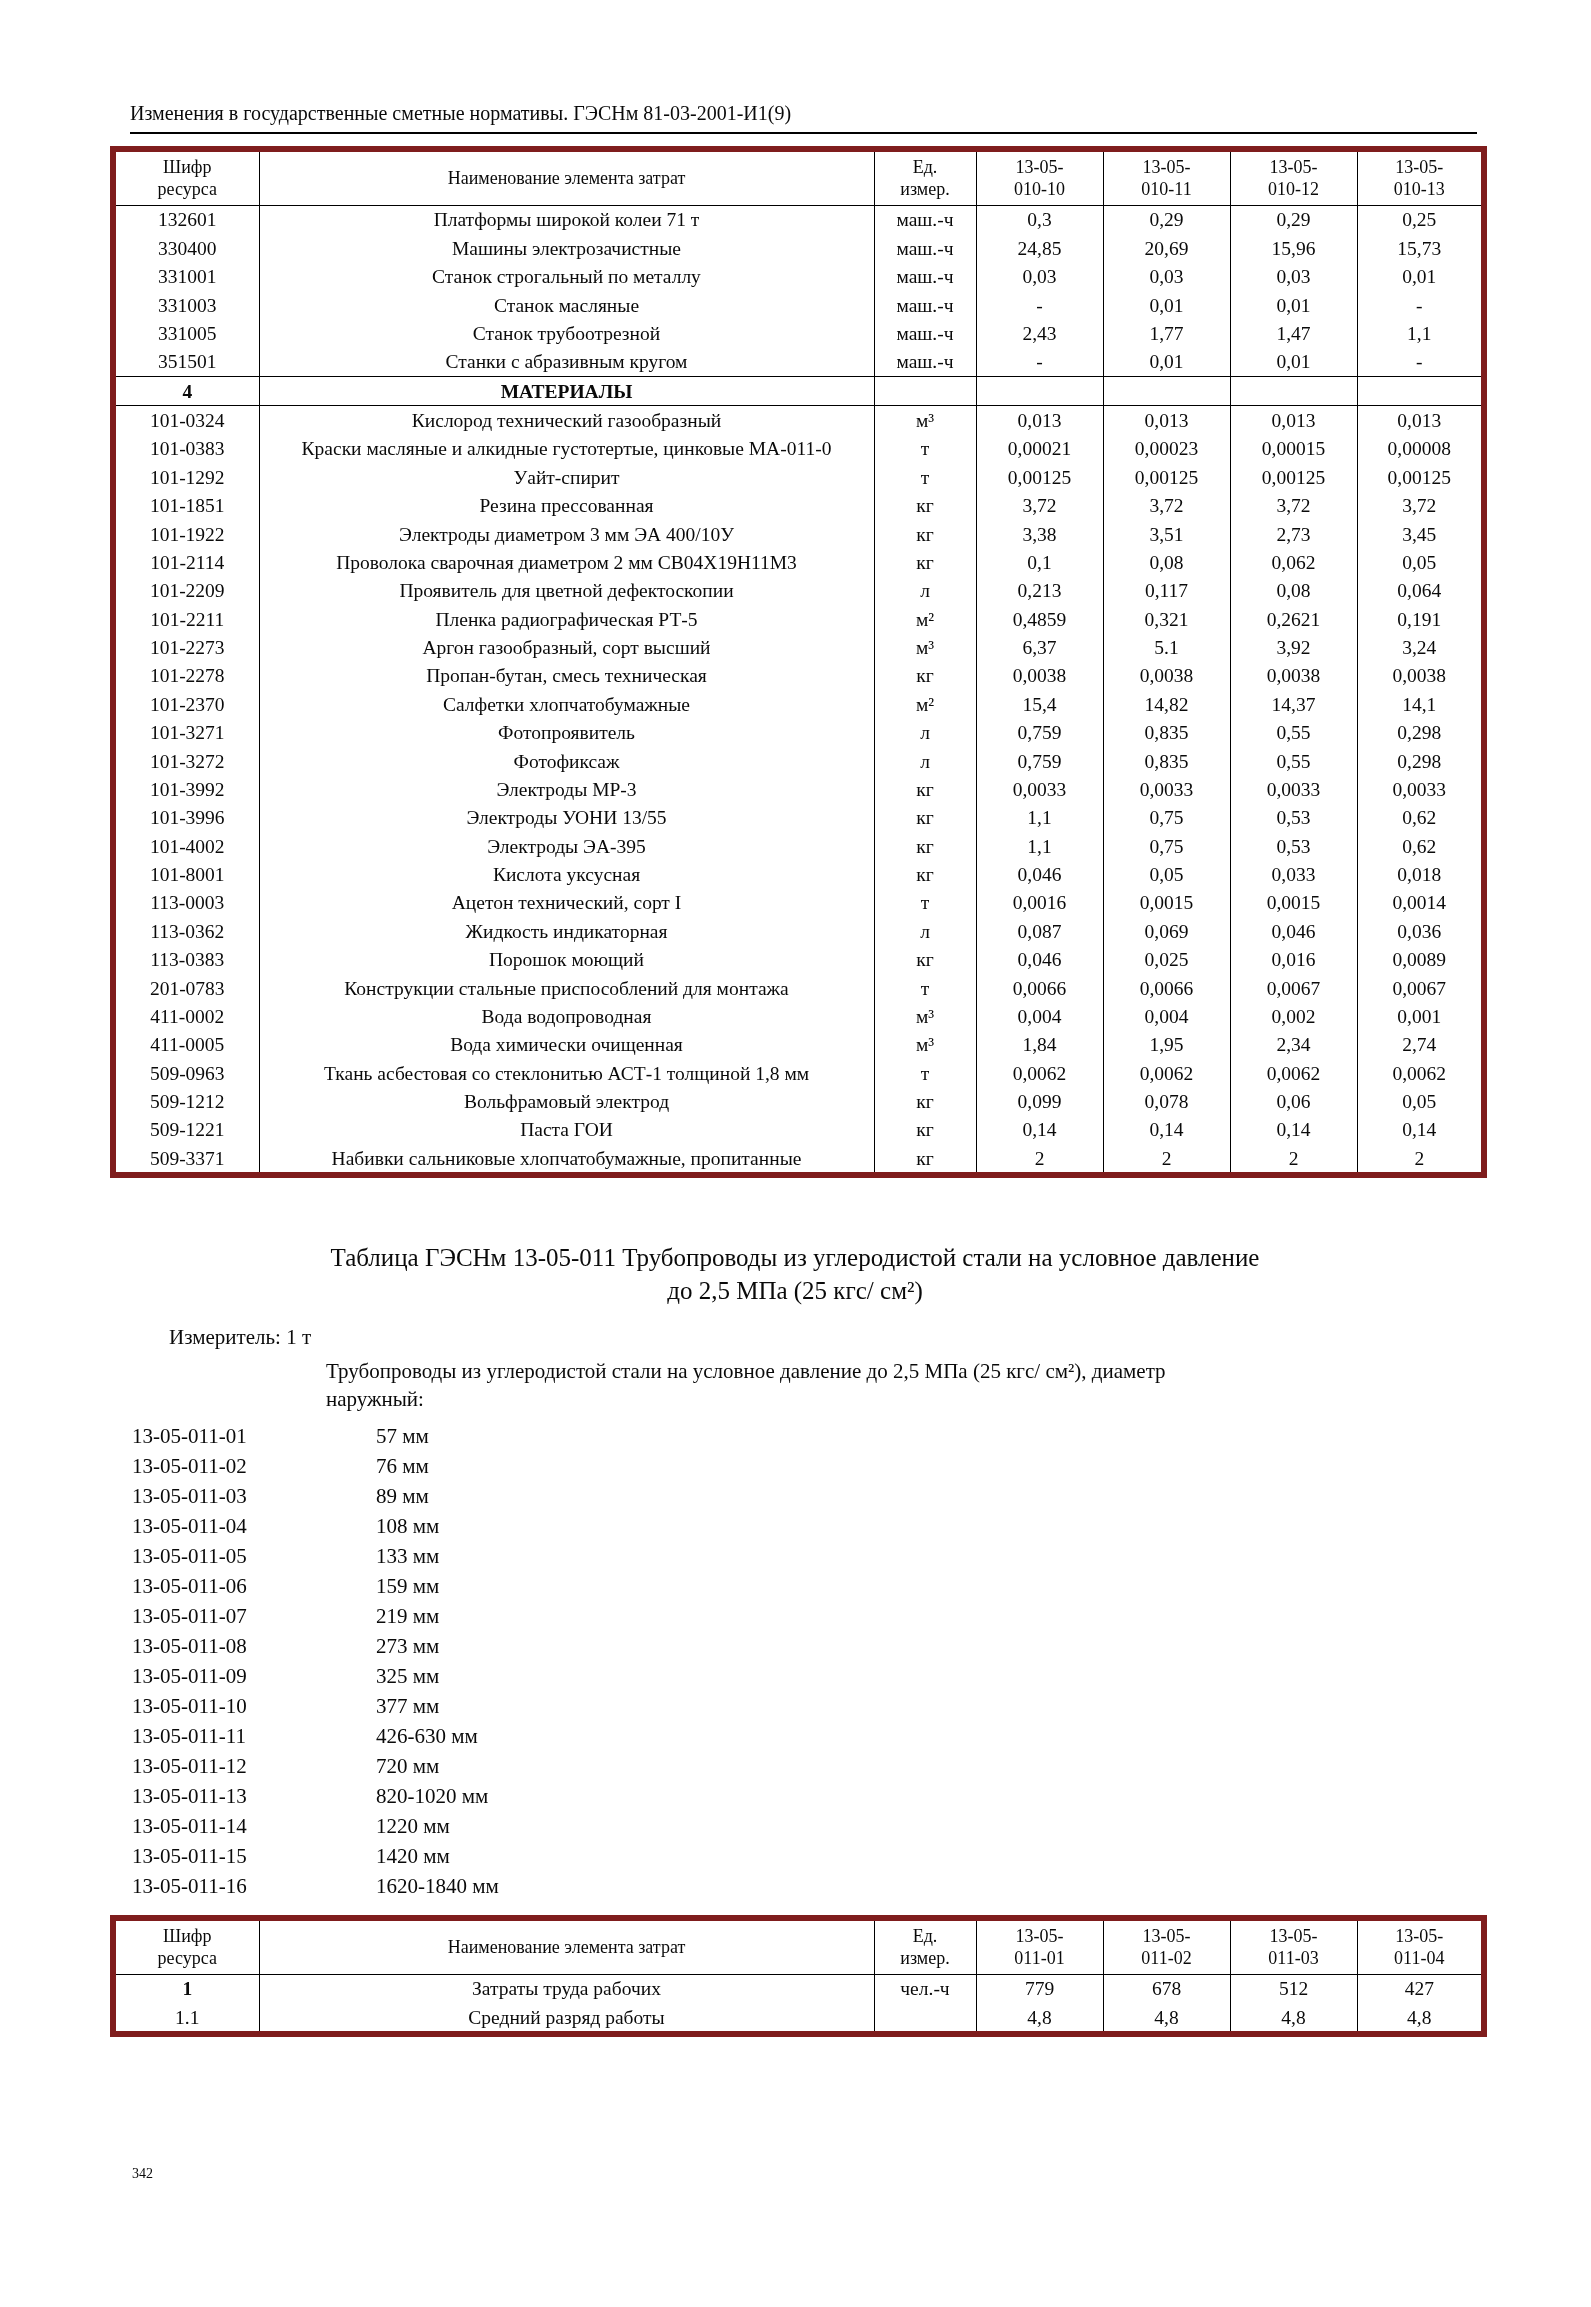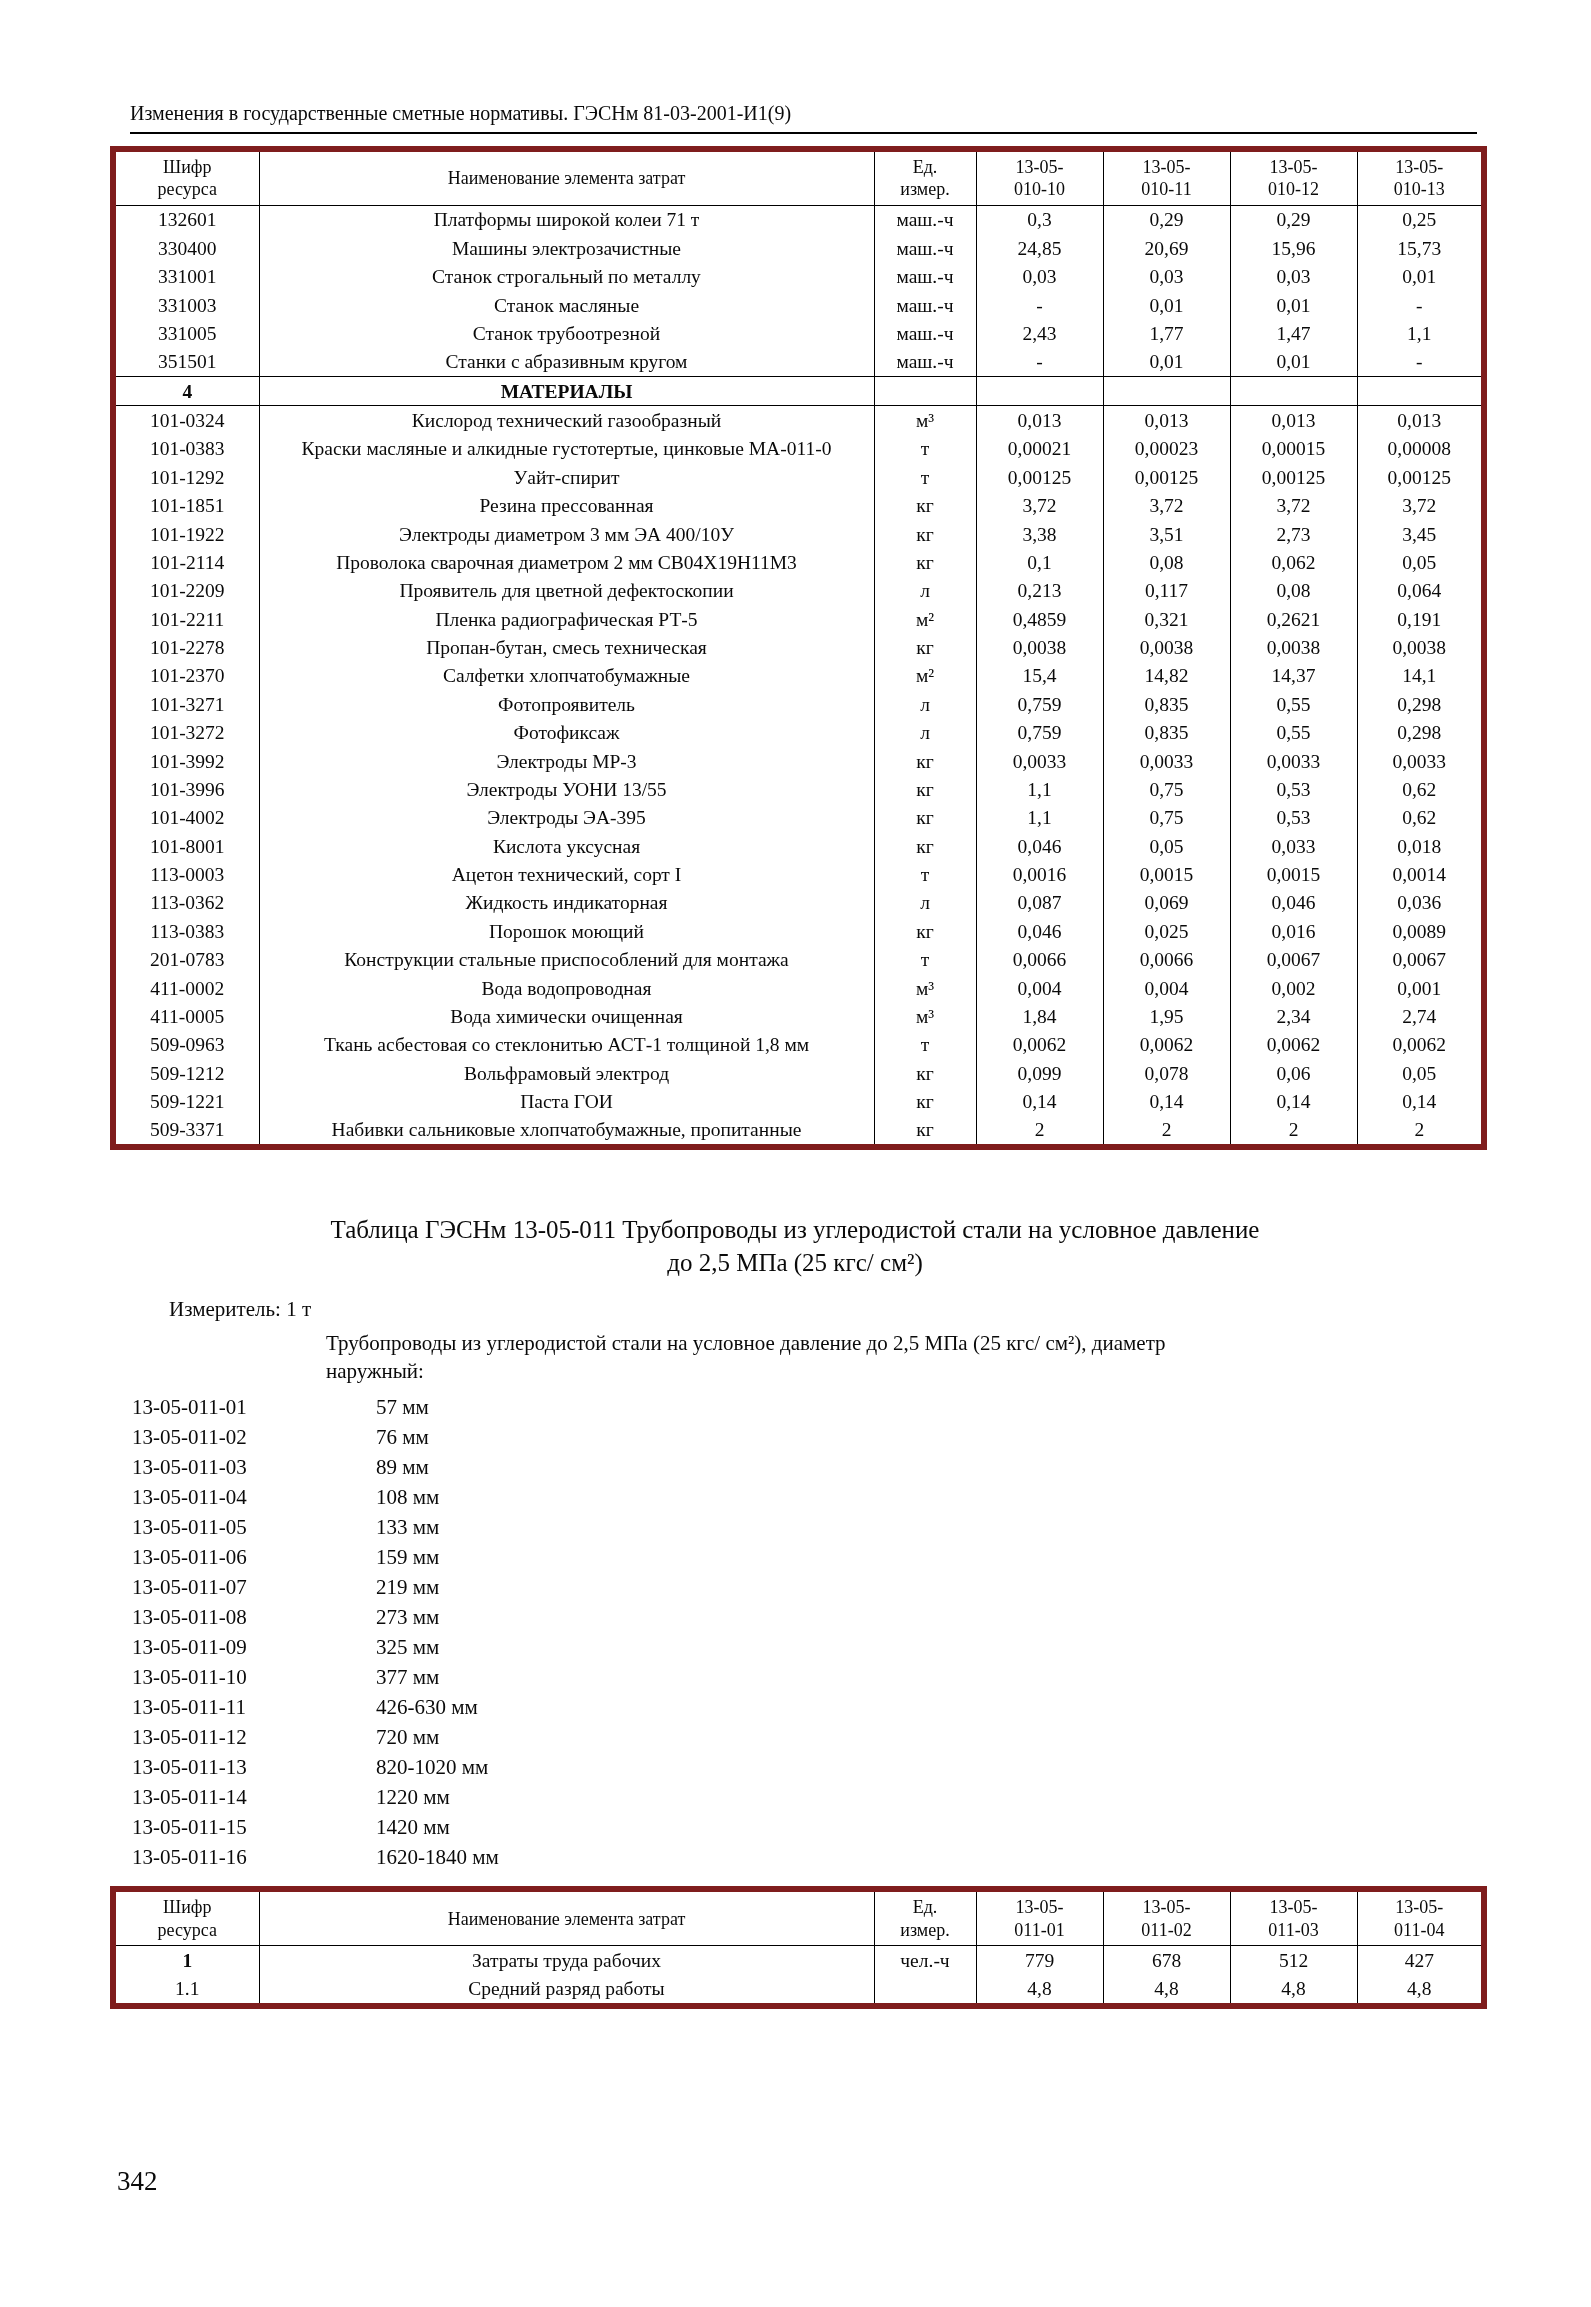--- a/index.html
+++ b/index.html
@@ -92,23 +92,23 @@
   }
   .items { margin-top:8px; margin-left:22px; }
   .item-row { display:flex; height:30px; align-items:center; font-size:21px; }
   .item-code { width:244px; }
   .item-size { }
 
   table.norm-table.t2 { margin-top:13.5px; }
 
   .page-number {
     position:absolute;
-    left:117px;
+    left:132px;
     top:2166px;
-    font-size:27px;
+    font-size:14px;
   }
 </style>
 </head>
 <body>
 
 <div class="page">
 
   <div class="doc-header">Изменения в государственные сметные нормативы. ГЭСНм 81-03-2001-И1(9)</div>
 
   <table class="norm-table">
@@ -268,20 +268,29 @@
         <tr>
           <td class="c-code">101-2211</td>
           <td class="c-name">Пленка радиографическая РТ-5</td>
           <td class="c-unit">м²</td>
           <td class="c-val">0,4859</td>
           <td class="c-val">0,321</td>
           <td class="c-val">0,2621</td>
           <td class="c-val">0,191</td>
         </tr>
         <tr>
+          <td class="c-code">101-2273</td>
+          <td class="c-name">Аргон газообразный, сорт высший</td>
+          <td class="c-unit">м³</td>
+          <td class="c-val">6,37</td>
+          <td class="c-val">5.1</td>
+          <td class="c-val">3,92</td>
+          <td class="c-val">3,24</td>
+        </tr>
+        <tr>
           <td class="c-code">101-2278</td>
           <td class="c-name">Пропан-бутан, смесь техническая</td>
           <td class="c-unit">кг</td>
           <td class="c-val">0,0038</td>
           <td class="c-val">0,0038</td>
           <td class="c-val">0,0038</td>
           <td class="c-val">0,0038</td>
         </tr>
         <tr>
           <td class="c-code">101-2370</td>

